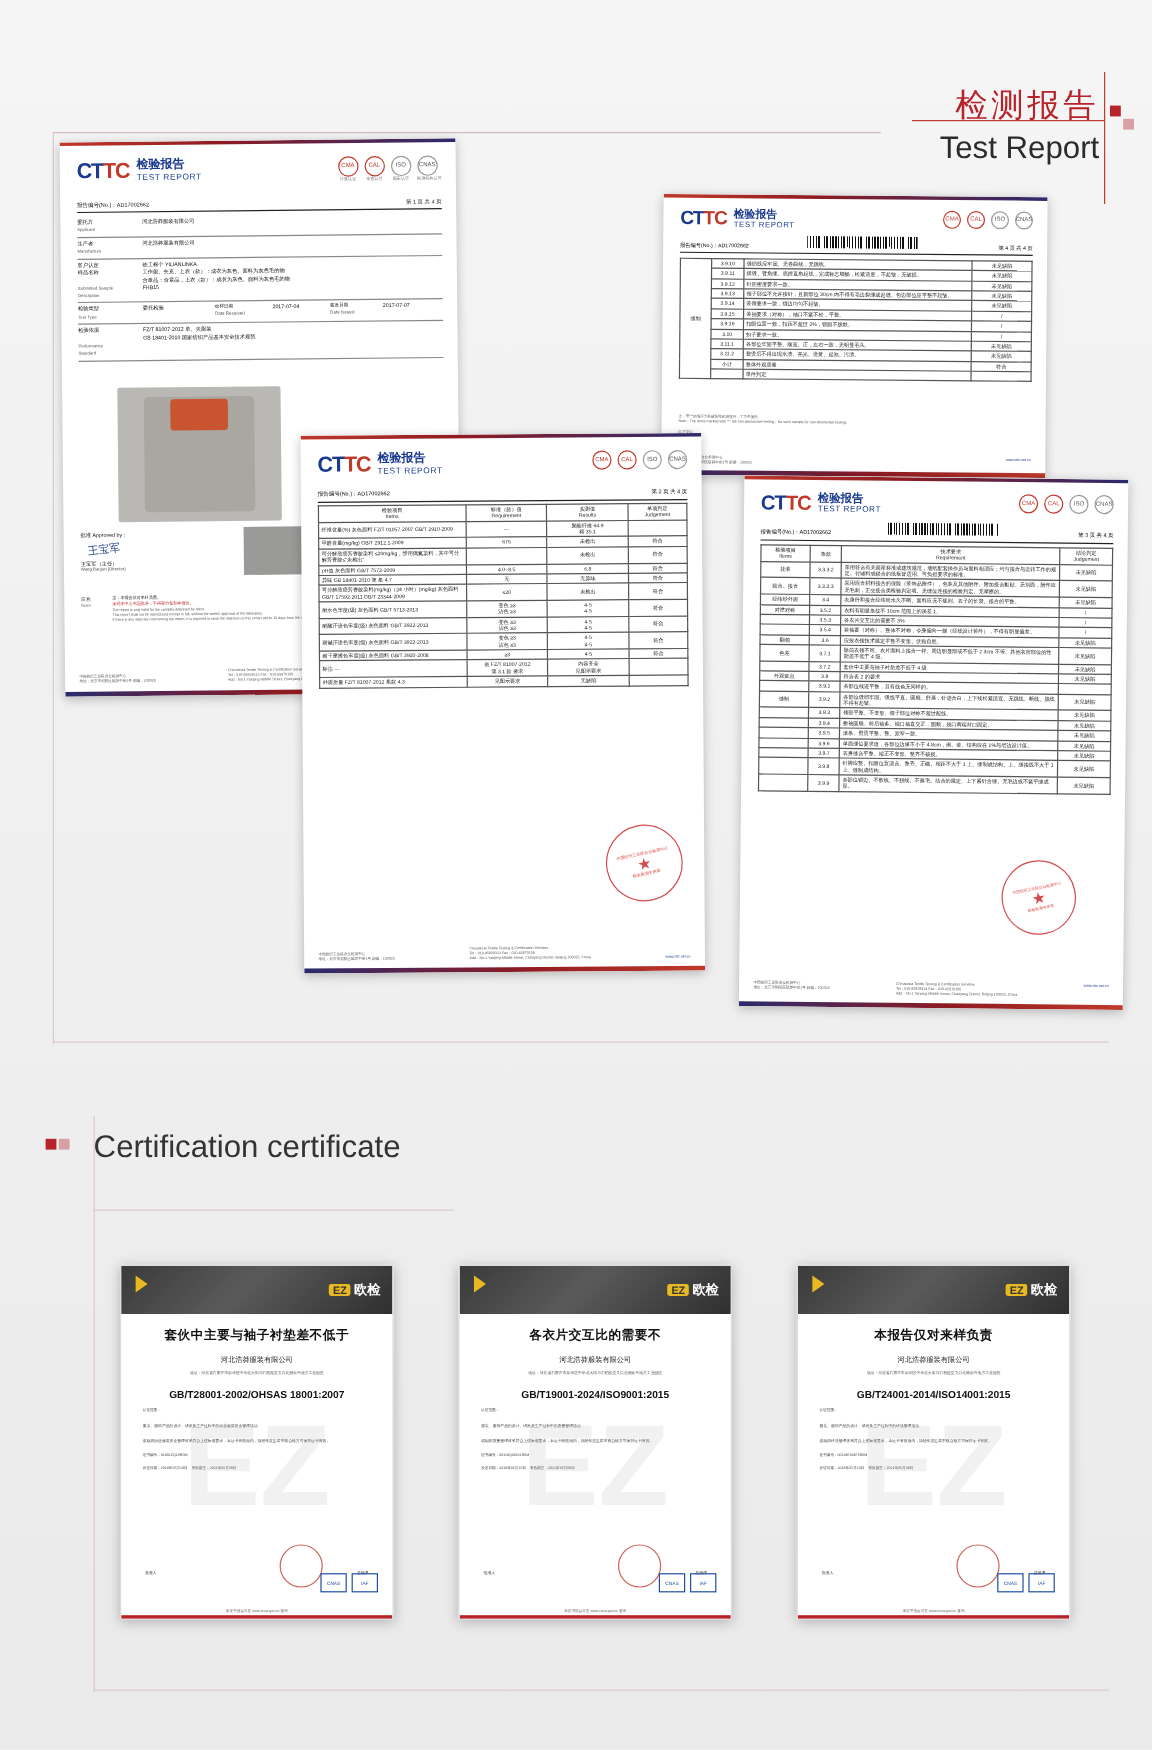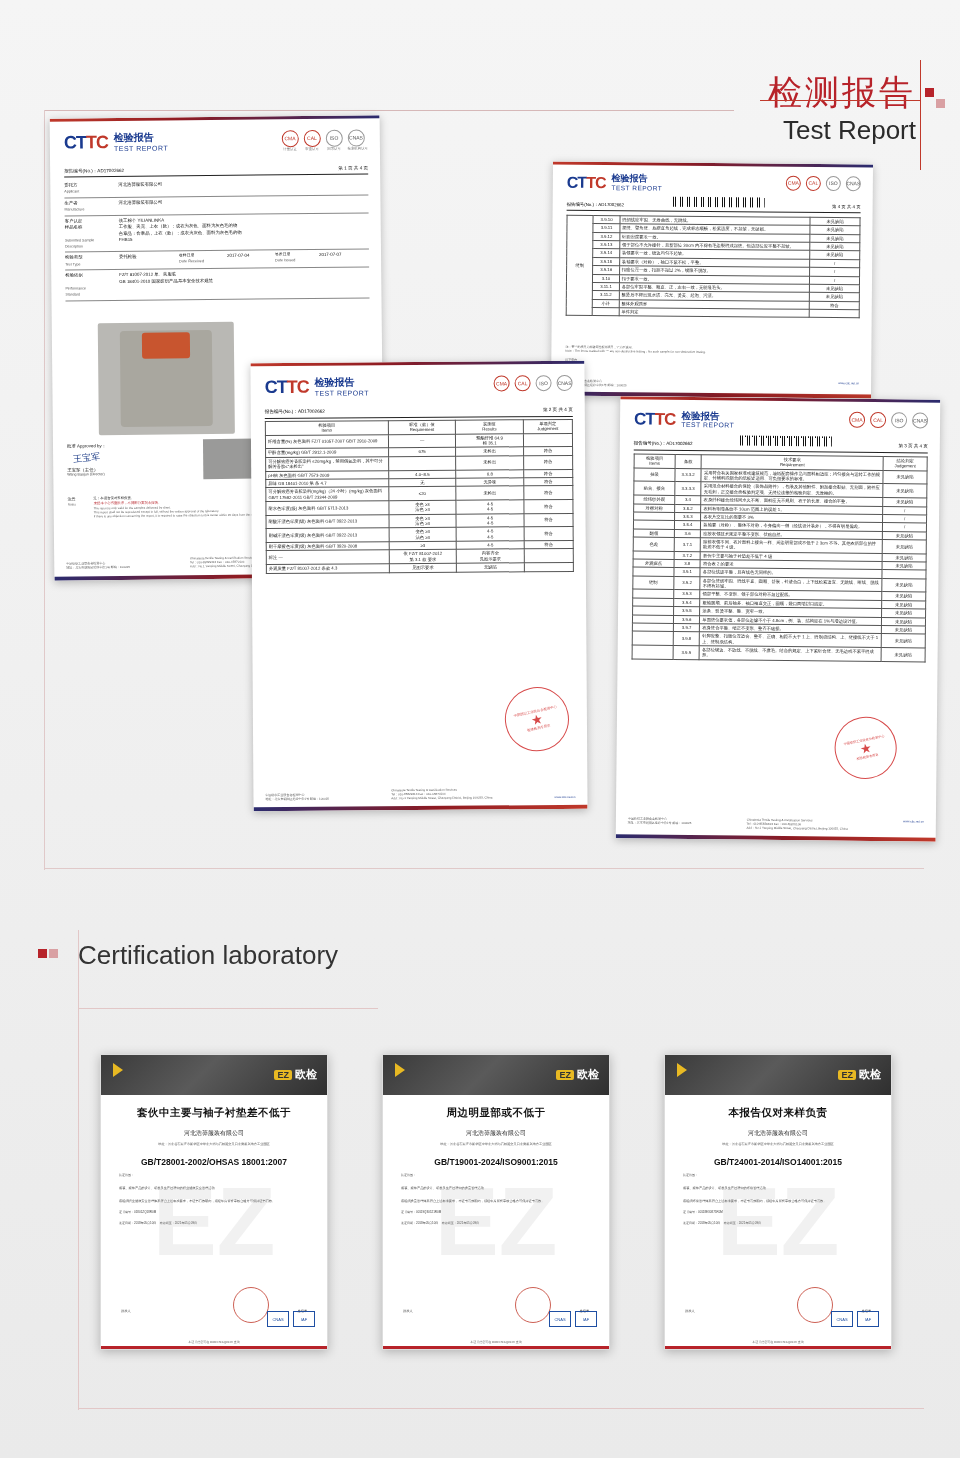--- a/index.html
+++ b/index.html
@@ -14,21 +14,21 @@
     position: relative;
     width: 960px; height: 1458px;
     background: linear-gradient(180deg,#f5f5f5 0%,#efefef 55%,#eaeaea 100%);
   }
 
   
   .sec-head {
     position: absolute;
   }
   .sec-head .cn {
-    font-size: 34px;
+    font-size: 27px;
     color: #b7232a;
     letter-spacing: 3px;
     font-weight: normal;
     line-height: 1.1;
     white-space: nowrap;
   }
   .sec-head .en {
     font-size: 26px;
     color: #333;
     line-height: 1.15;
@@ -795,21 +795,21 @@
         <div>Tel：010-85829313   Fax：010-65870106</div>
         <div>Add：No.1 Yanping Middle Street, Chaoyang District, Beijing 100025, China</div>
       </div>
       <div class="tiny2" style="color:#1a3a8f;">www.cttc.net.cn</div>
     </div>
   </div>
 
   <div class="deco-sq" style="left:38px; top:949px; background:#b7232a;"></div>
   <div class="deco-sq" style="left:49px; top:949px; background:#d9a0a3;"></div>
   <div class="sec-head" id="head-cert" style="left:78px; top:936px;">
-    <div class="en">Certification laboratory</div>
+    <div class="en">Certification certificate</div>
   </div>
   <div class="divider" style="left:78px; top:930px; width:1px; height:480px; background:#e2c7c7;"></div>
   <div class="divider" style="left:78px; top:1008px; width:300px; height:1px; background:#e2c7c7;"></div>
   <div class="divider" style="left:78px; top:1408px; width:846px; height:1px; background:#e2c7c7;"></div>
 
   <div class="cert" style="left:100px; top:1054px; width:228px; height:296px;">
     <div class="cert-top">
       <div class="arrow"></div>
       <div class="ez">
         <span class="badge">EZ</span>
@@ -851,21 +851,21 @@
 
   <div class="cert" style="left:382px; top:1054px; width:228px; height:296px;">
     <div class="cert-top">
       <div class="arrow"></div>
       <div class="ez">
         <span class="badge">EZ</span>
         <span>欧检</span>
       </div>
     </div>
     <div class="cert-watermark">EZ</div>
-    <div class="cert-title">周边明显部或不低于</div>
+    <div class="cert-title">各衣片交互比的需要不</div>
     <div class="cert-company">河北浩莽服装有限公司</div>
     <div class="cert-line">地址：河北省石家庄市新华区中华北大街与石柏路交叉口北侧新兴地方工业园区</div>
     <div class="cert-std">GB/T19001-2024/ISO9001:2015</div>
     <div class="cert-meta">
       <span>认证范围：</span>
     </div>
     <div class="cert-body">服装、服饰产品的设计、研发及生产过程中的质量管理活动</div>
     <div class="cert-body">该组织质量管理体系符合上述标准要求，本证书有效期内，须经年度监督审核合格方可保持证书有效。</div>
     <div class="cert-meta">
       <span>证书编号：</span><span>00119Q30521R0M</span>

